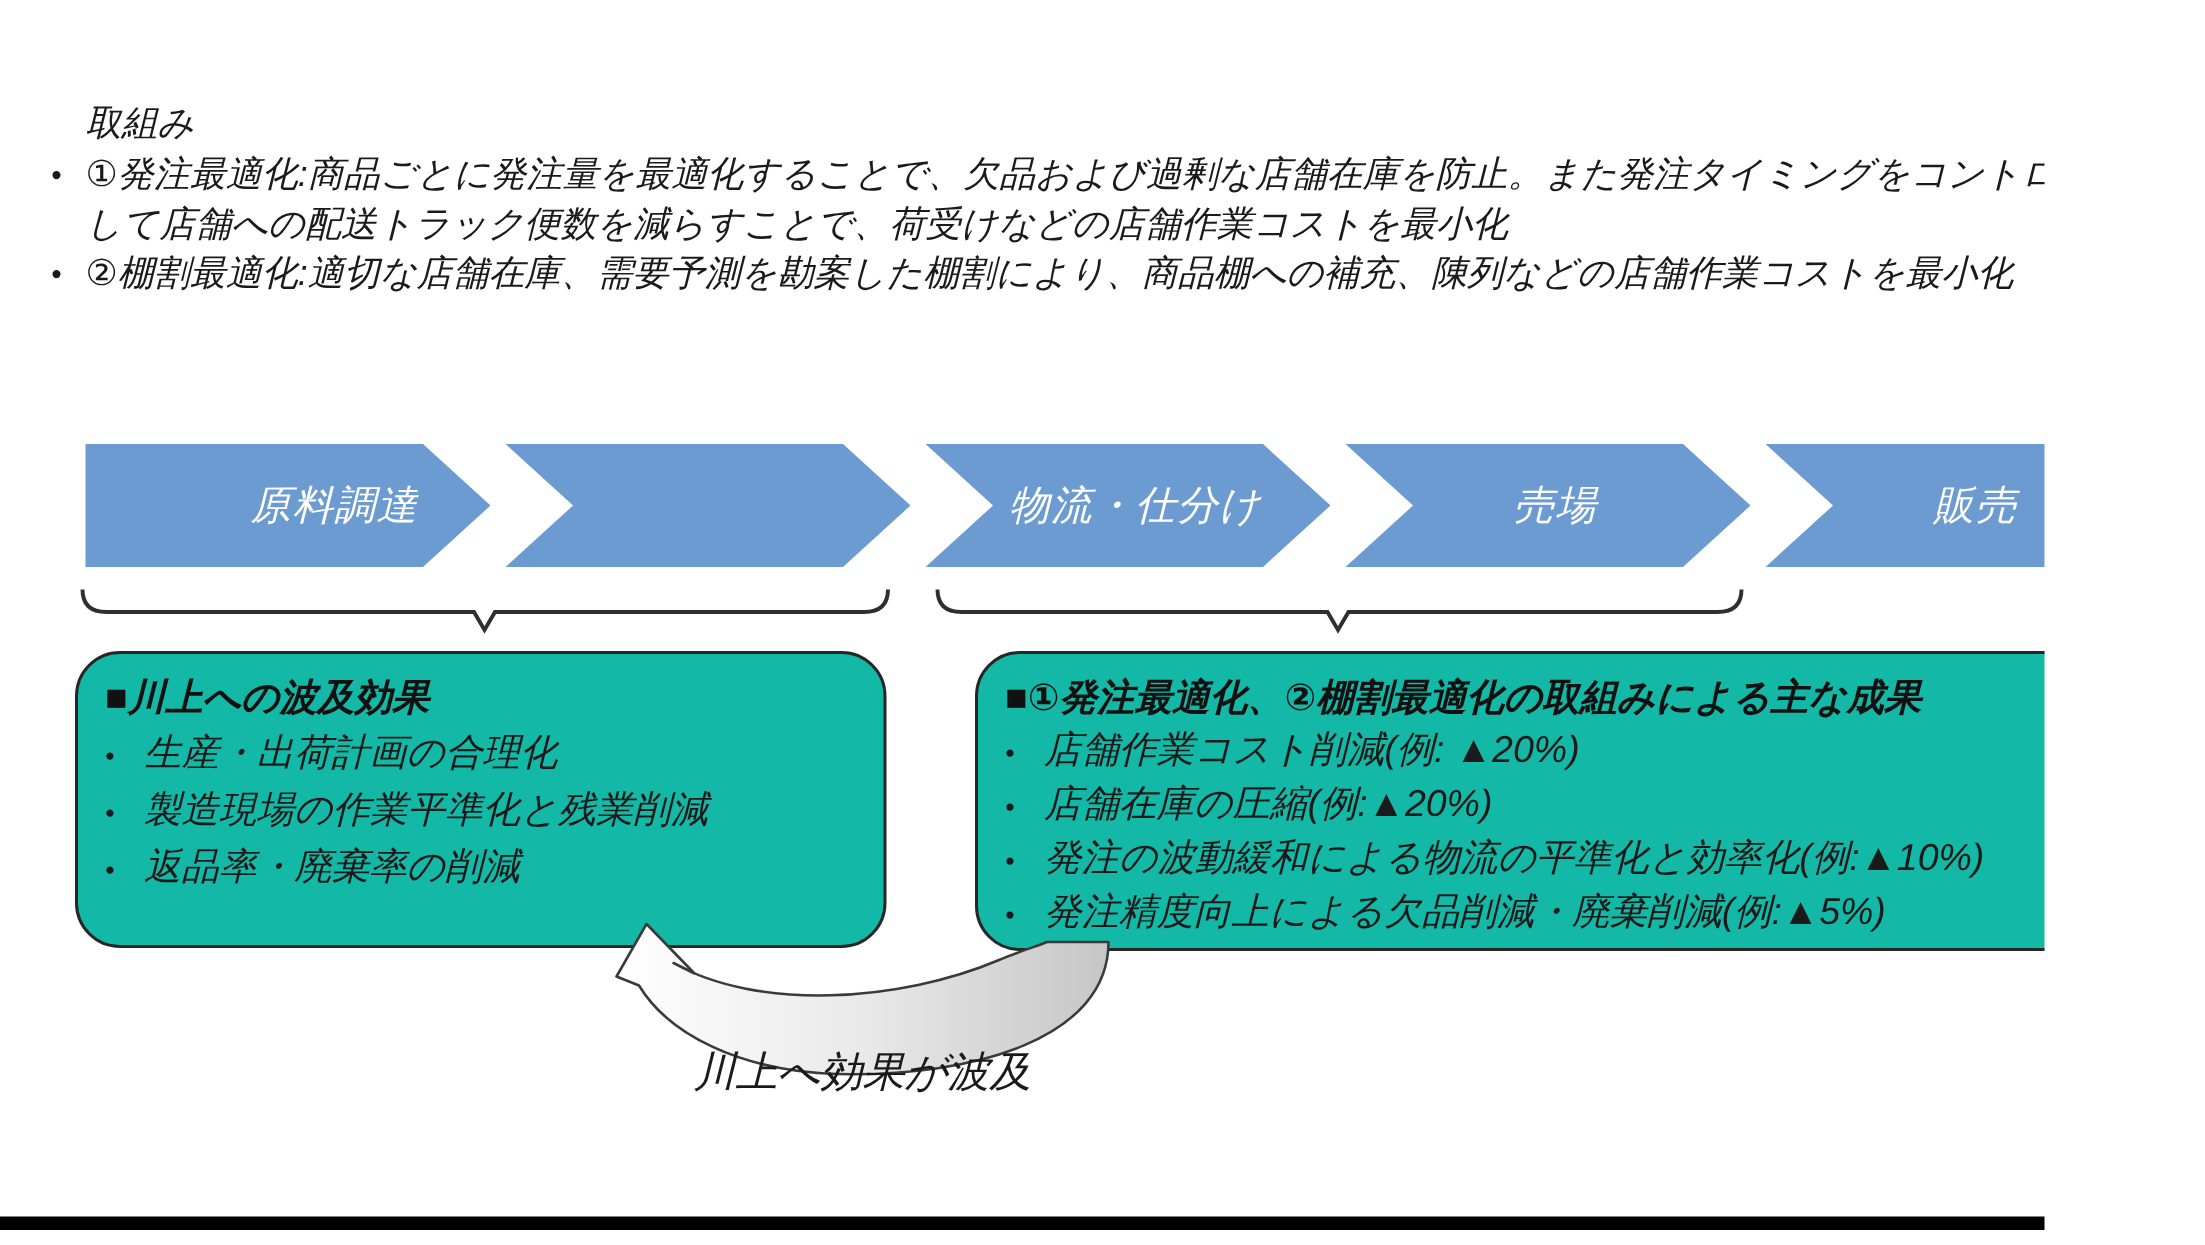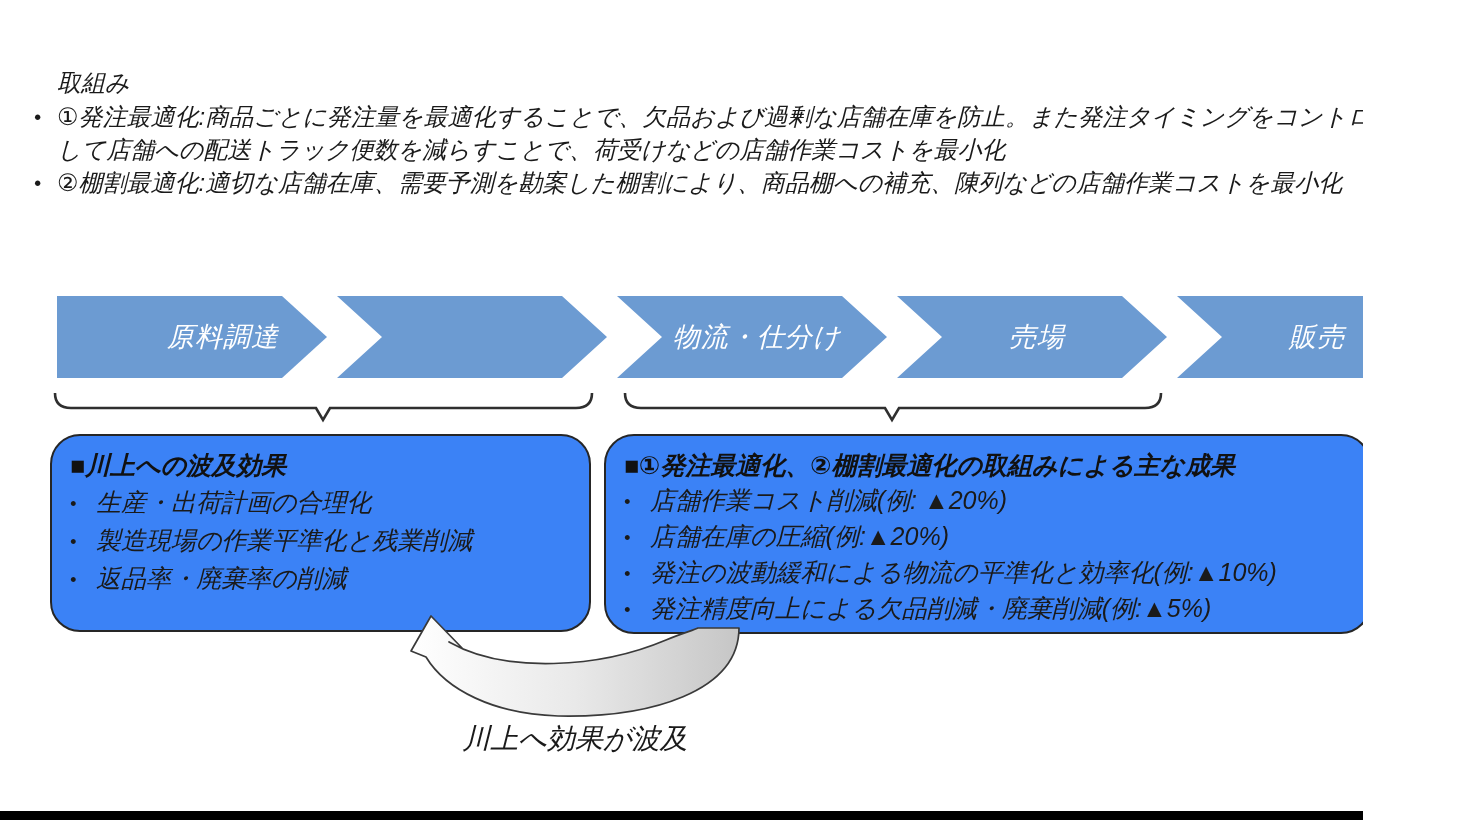--- a/index.html
+++ b/index.html
@@ -32,36 +32,36 @@
   .stage-label{
     position:absolute;top:296px;height:82px;width:280px;
     display:flex;align-items:center;justify-content:center;
     color:#ffffff;font-size:27px;letter-spacing:1px;
   }
 
   
   .callout{
     position:absolute;
     border:2.5px solid #262626;border-radius:30px;
-    background:#3b82f6;box-sizing:border-box;
+    background:#14b8a6;box-sizing:border-box;
     padding:11px 18px 0 18px;
   }
   .callout .box-title{font-size:25px;font-weight:bold;color:#111;}
   .box-item{display:flex;align-items:flex-start;font-size:25px;color:#1a1a1a;}
   .box-item .marker{width:26px;flex:0 0 26px;font-size:18px;padding-top:2px;text-align:left;}
   #upstream-box{left:50px;top:434px;width:541px;height:198px;}
   #upstream-box .box-title{line-height:37px;}
   #upstream-box .box-item{line-height:36px;}
-  #results-box{left:604px;top:434px;width:767px;height:200px;}
+  #results-box{left:650px;top:434px;width:767px;height:200px;}
   #results-box .box-title{line-height:36px;}
   #results-box .box-item{line-height:34px;}
 
   
   .feedback-label{
-    position:absolute;left:425px;top:720px;width:300px;
+    position:absolute;left:425px;top:696px;width:300px;
     text-align:center;font-size:28px;color:#1a1a1a;
   }
 </style>
 </head>
 <body>
 
 <div class="canvas">
 
   <svg class="layer" width="1470" height="830" viewBox="0 0 1470 830">
 

